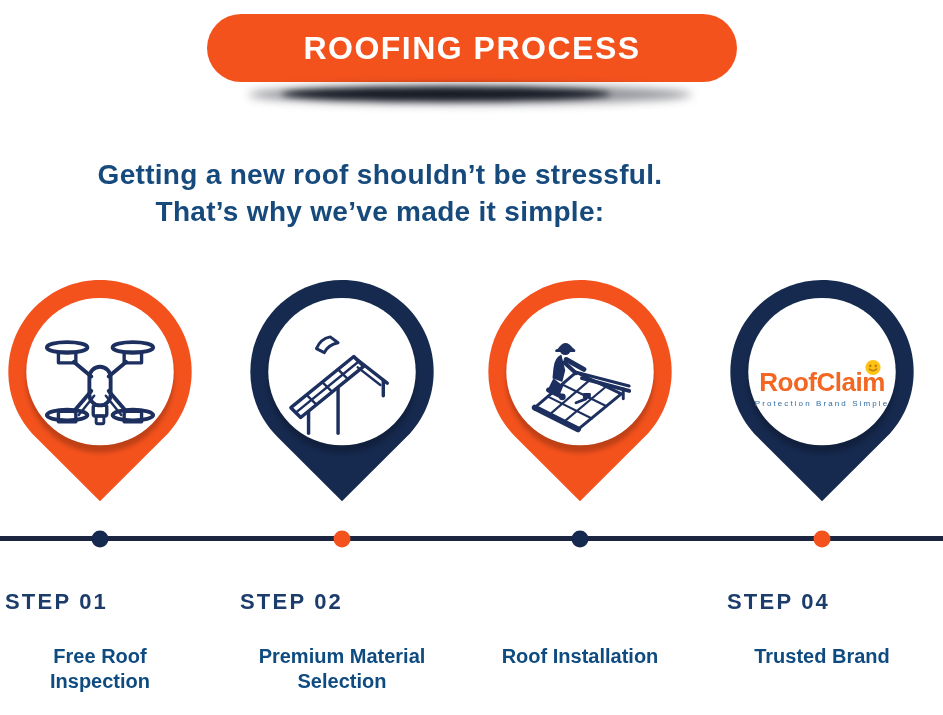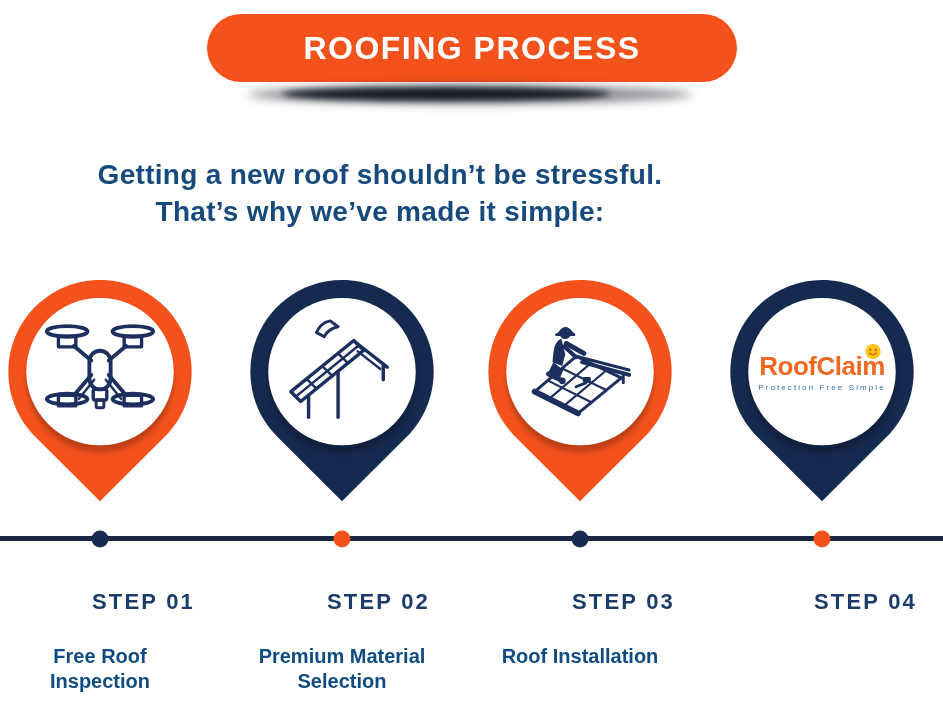--- a/index.html
+++ b/index.html
@@ -25,29 +25,29 @@
     background:rgba(6,10,20,0.88);filter:blur(3px);
   }
   
   .intro{
     position:absolute;left:0;top:156px;width:760px;text-align:center;
     color:#174A7C;font-size:28px;font-weight:700;line-height:37px;letter-spacing:0.3px;
   }
   
   .pin-svg{position:absolute;width:194px;height:229px;top:278px;}
   .pin-icon{
-    position:absolute;top:372px;transform:translate(-50%,-50%);
+    position:absolute;top:388px;transform:translate(-50%,-50%);
     display:flex;align-items:center;justify-content:flex-end;
   }
   
   .timeline-svg{position:absolute;left:0;top:536px;}
   .dot-svg{position:absolute;top:530px;}
   
   .step-label{
-    position:absolute;top:589px;width:190px;text-align:right;
+    position:absolute;top:589px;width:190px;text-align:left;
     color:#1C3D6B;font-size:22px;font-weight:800;letter-spacing:2.2px;
   }
   .step-title{
     position:absolute;top:644px;width:190px;text-align:center;
     color:#0E4B80;font-size:20px;font-weight:700;line-height:25px;
   }
   
   .logo{position:relative;width:172px;text-align:center;}
   .logo-name{
     font-size:26px;font-weight:800;color:#F26722;letter-spacing:-0.5px;
@@ -171,21 +171,21 @@
     <div class="logo">
       <span class="logo-name">RoofClaim</span>
       <span class="logo-smiley">
         <svg width="16" height="16" viewBox="0 0 20 20">
           <circle cx="10" cy="10" r="9.5" fill="#FFC313"></circle>
           <circle cx="6.5" cy="8" r="1.6" fill="#C07C10"></circle>
           <circle cx="13.5" cy="8" r="1.6" fill="#C07C10"></circle>
           <path d="M5.5 12 Q10 16 14.5 12" stroke="#C07C10" stroke-width="1.8" fill="none" stroke-linecap="round"></path>
         </svg>
       </span>
-      <div class="logo-tagline">Protection Free Simple</div>
+      <div class="logo-tagline">Protection Brand Simple</div>
     </div>
   </div>
 
   <svg class="timeline-svg" width="943" height="5">
     <rect x="0" y="0" width="943" height="5" fill="#1B2540"></rect>
   </svg>
   <svg class="dot-svg" style="left:91px" width="18" height="18" viewBox="0 0 18 18">
       <circle cx="9" cy="9" r="8.5" fill="#16294E"></circle>
     </svg>
   <svg class="dot-svg" style="left:333px" width="18" height="18" viewBox="0 0 18 18">
@@ -193,20 +193,20 @@
     </svg>
   <svg class="dot-svg" style="left:571px" width="18" height="18" viewBox="0 0 18 18">
       <circle cx="9" cy="9" r="8.5" fill="#16294E"></circle>
     </svg>
   <svg class="dot-svg" style="left:813px" width="18" height="18" viewBox="0 0 18 18">
       <circle cx="9" cy="9" r="8.5" fill="#F4521D"></circle>
     </svg>
 
   <div class="step-label" style="left:5px">STEP 01</div>
   <div class="step-label" style="left:240px">STEP 02</div>
-  <div class="step-label" style="left:485px">STEP 03</div>
   <div class="step-label" style="left:727px">STEP 04</div>
 
   <div class="step-title" style="left:5px">Free Roof Inspection</div>
   <div class="step-title" style="left:247px">Premium Material Selection</div>
   <div class="step-title" style="left:485px">Roof Installation</div>
+  <div class="step-title" style="left:727px">Trusted Brand</div>
 
 </div>
 
 </body></html>

